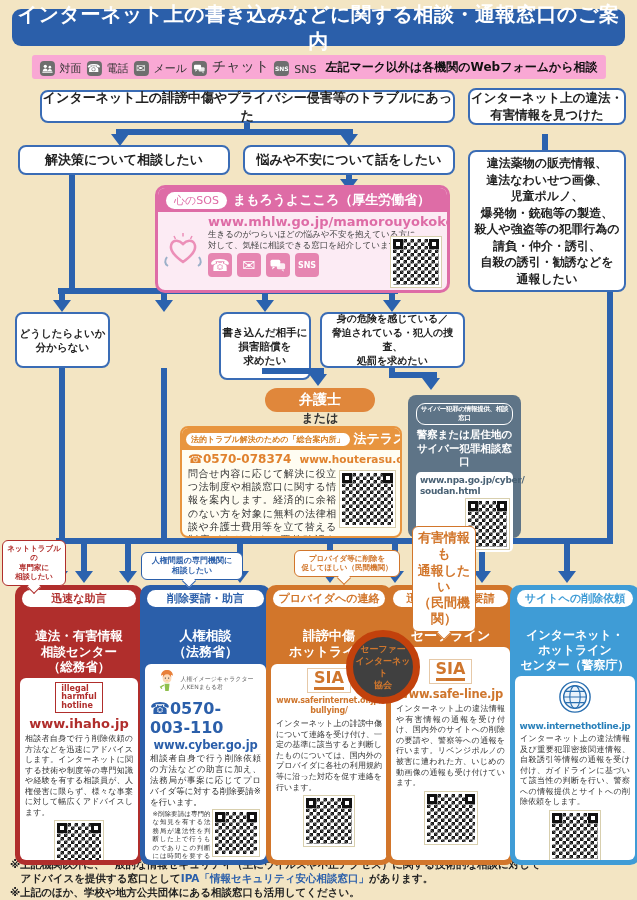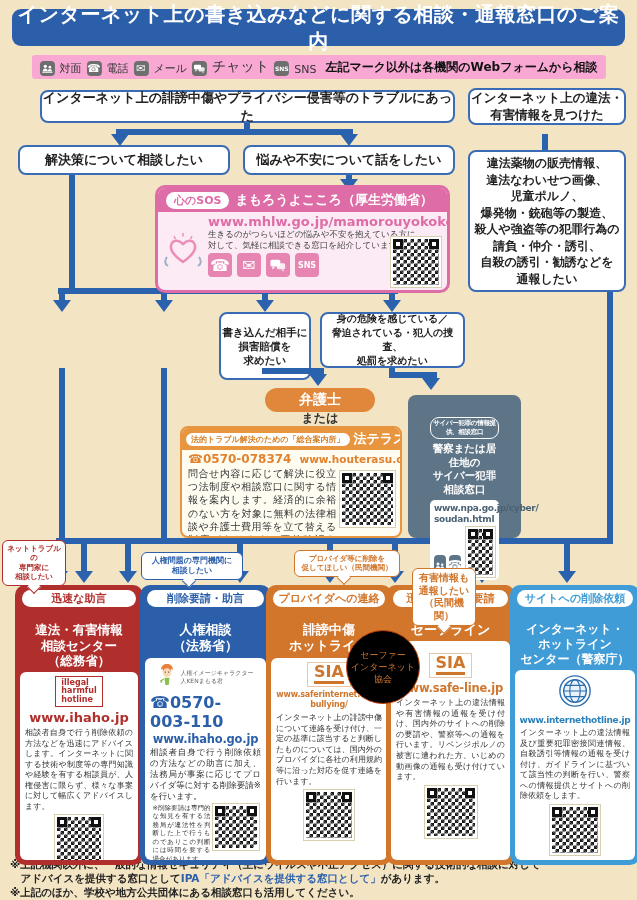--- a/index.html
+++ b/index.html
@@ -25,21 +25,21 @@
   .qr::before,.qr::after{content:"";position:absolute;width:10px;height:10px;border:3px solid #111;background:#fff;box-sizing:border-box}
   .qr::before{top:0;left:0}.qr::after{top:0;right:0}
   
   .bub{position:absolute;background:#fff;border-radius:6px;font-weight:bold;text-align:center;z-index:4;padding:3px 2px;line-height:1.25}
   .bub::after{content:"";position:absolute;left:42%;bottom:-7px;width:9px;height:9px;background:#fff;transform:rotate(45deg)}
   .bub.red{border:1.5px solid #B02E2C;color:#B02E2C}.bub.red::after{border-right:1.5px solid #B02E2C;border-bottom:1.5px solid #B02E2C}
   .bub.blu{border:1.5px solid #2B5FAA;color:#2B5FAA}.bub.blu::after{border-right:1.5px solid #2B5FAA;border-bottom:1.5px solid #2B5FAA}
   .bub.org{border:1.5px solid #D2762B;color:#D2762B}.bub.org::after{border-right:1.5px solid #D2762B;border-bottom:1.5px solid #D2762B}
   
   .pcol{position:absolute;top:585px;height:270px;border-radius:10px;padding:5px;z-index:2;display:flex;flex-direction:column}
-  .pcol .badge{background:#fff;border-radius:11px;font-weight:bold;text-align:center;font-size:11px;padding:1px 2px;margin:0 2px 15px 2px}
+  .pcol .badge{background:#fff;border-radius:11px;font-weight:bold;text-align:center;font-size:11px;padding:1px 2px;margin:0 2px 21px 2px}
   .pcol .ctitle{color:#fff;font-weight:bold;text-align:center;line-height:1.25;white-space:pre-line;margin-bottom:3px}
   .pcol .card{background:#fff;border-radius:6px;flex:1;padding:4px 5px;display:flex;flex-direction:column;align-items:center;gap:3px;overflow:hidden}
   .desc{font-size:8px;line-height:1.32;color:#333;text-align:justify}
   .url{font-weight:bold}
 </style>
 </head>
 <body>
 
 <div id="page">
 
@@ -99,21 +99,21 @@
 殺人や強盗等の犯罪行為の
 請負・仲介・誘引、
 自殺の誘引・勧誘などを
 通報したい</div>
 
   <div class="vl" style="left:346px;top:175px;height:5px"></div>
   <div class="ah" style="left:340px;top:179px"></div>
 
   <div class="abs" style="left:155px;top:185px;width:295px;height:108px;background:#FCEBF4;border:3px solid #DE6CA6;border-radius:10px;overflow:hidden;z-index:2">
     <div style="background:#DE6CA6;height:24px;display:flex;align-items:center;gap:6px;padding:0 8px">
-      <span style="background:#fff;color:#DE6CA6;font-weight:bold;font-size:11px;border-radius:10px;padding:1px 8px">心のSOS</span>
+      <span style="background:#fff;color:#DE6CA6;font-weight:normal;font-size:11px;border-radius:10px;padding:1px 8px">心のSOS</span>
       <span style="color:#fff;font-weight:bold;font-size:13px">まもろうよこころ（厚生労働省）</span>
     </div>
     <div style="position:relative;height:81px">
       <span style="position:absolute;left:3px;top:18px">
         <svg viewBox="0 0 44 40" width="44" height="40">
             <path d="M22 32C12 25 8 18 11 13c2-3.5 7-3 11 1 4-4 9-4.5 11-1 3 5-1 12-11 19z" fill="none" stroke="#ec8fb8" stroke-width="2.5"></path>
             <path d="M6 27c-2.5 3.5-2.5 7 1 9M38 27c2.5 3.5 2.5 7-1 9" stroke="#9bb0c9" stroke-width="2" fill="none"></path>
             <path d="M13 6l1.5 3M31 6l-1.5 3M22 3v3.5" stroke="#ec8fb8" stroke-width="1.5"></path>
           </svg>
       </span>
@@ -145,20 +145,22 @@
   <div class="hl" style="left:58px;top:288px;width:340px"></div>
   <div class="vl" style="left:59px;top:288px;height:13px"></div>
   <div class="ah" style="left:53px;top:300px"></div>
   <div class="vl" style="left:161px;top:288px;height:13px"></div>
   <div class="ah" style="left:155px;top:300px"></div>
   <div class="vl" style="left:262px;top:288px;height:13px"></div>
   <div class="ah" style="left:256px;top:300px"></div>
   <div class="vl" style="left:389px;top:288px;height:13px"></div>
   <div class="ah" style="left:383px;top:300px"></div>
 
+  <div class="abs wbox ctr pre" style="left:15px;top:312px;width:95px;height:56px;font-size:10.5px;line-height:1.35">どうしたらよいか
+分からない</div>
   <div class="abs wbox ctr pre" style="left:219px;top:312px;width:92px;height:68px;font-size:10.5px;line-height:1.35">書き込んだ相手に
 損害賠償を
 求めたい</div>
   <div class="abs wbox ctr pre" style="left:320px;top:312px;width:145px;height:56px;font-size:10px;line-height:1.4">身の危険を感じている／
 脅迫されている・犯人の捜査、
 処罰を求めたい</div>
 
   <div class="hl" style="left:262px;top:368px;width:62px"></div>
   <div class="ah" style="left:309px;top:374px"></div>
   <div class="vl" style="left:389px;top:368px;height:10px"></div>
@@ -197,21 +199,21 @@
                 </g>
               </svg>
           </span>
           <span class="isq" style="width:21px;height:21px;background:#e8953f;font-size:14px">☎</span>
         </div>
       </div>
       <div class="qr" style="width:52px;height:52px;margin-top:4px"></div>
     </div>
   </div>
 
-  <div class="abs" style="left:408px;top:395px;width:113px;height:143px;background:#5E7487;border-radius:8px;padding:22px;z-index:2">
+  <div class="abs" style="left:408px;top:395px;width:113px;height:143px;background:#5E7487;border-radius:8px;padding:8px;z-index:2">
     <div style="border:1.5px solid #fff;border-radius:9px;color:#fff;font-weight:bold;font-size:6.5px;text-align:center;padding:1px 1px;letter-spacing:-.3px">サイバー犯罪の情報提供、相談窓口</div>
     <div class="pre" style="color:#fff;font-weight:bold;font-size:10.5px;text-align:center;line-height:1.3;margin:3px 0">警察または居住地の
 サイバー犯罪相談窓口</div>
     <div style="background:#fff;border-radius:5px;padding:3px 4px">
       <div class="url pre" style="color:#4a6275;font-size:9px;line-height:1.25;letter-spacing:-.3px">www.npa.go.jp/cyber/
 soudan.html</div>
       <div style="display:flex;gap:3px;align-items:flex-end;margin-top:2px">
         <span class="isq" style="width:22px;height:22px;background:#5E7487">
           <svg viewBox="0 0 24 24" width="18" height="18">
               <g fill="#fff">
@@ -246,21 +248,21 @@
   <div class="vl" style="left:564px;top:544px;height:28px"></div>
   <div class="ah" style="left:558px;top:571px"></div>
 
   <div class="bub red pre" style="left:2px;top:540px;width:58px;font-size:7.5px">ネットトラブルの
 専門家に
 相談したい</div>
   <div class="bub blu pre" style="left:141px;top:552px;width:96px;font-size:8px">人権問題の専門機関に
 相談したい</div>
   <div class="bub org pre" style="left:294px;top:550px;width:100px;font-size:7.5px">プロバイダ等に削除を
 促してほしい（民間機関）</div>
-  <div class="bub org pre" style="left:412px;top:568px;width:58px;font-size:10px">有害情報も
+  <div class="bub org pre" style="left:412px;top:526px;width:58px;font-size:13px">有害情報も
 通報したい
 （民間機関）</div>
 
   <div class="pcol" style="left:15px;width:118px;background:#B02E2C">
     <div class="badge" style="color:#B02E2C">迅速な助言</div>
     <div class="ctitle" style="font-size:12.5px">違法・有害情報
 相談センター
 （総務省）</div>
     <div class="card">
       <div style="border:1.5px solid #B02E2C;padding:2px 5px;line-height:1.05">
@@ -288,21 +290,21 @@
               <circle cx="12.8" cy="10.8" r=".7" fill="#333"></circle>
               <path d="M10.2 13.2h1.6l-.8 1.2z" fill="#e6c23c"></path>
               <path d="M8.2 17h5.6l-.9 8h-3.8z" fill="#8fbf4d"></path>
               <path d="M7.5 18.5l-3.5 2 1.3 2" stroke="#8fbf4d" stroke-width="1.4" fill="none"></path>
             </svg>
         </span>
         <span class="pre" style="font-size:6px;color:#666;line-height:1.3;text-align:left">人権イメージキャラクター
 人KENまもる君</span>
       </div>
       <div class="url" style="color:#2B5FAA;font-size:16px"><span>☎</span><span>0570-003-110</span></div>
-      <div class="url" style="color:#2B5FAA;font-size:11.5px;letter-spacing:-.2px">www.ihaho.go.jp</div>
+      <div class="url" style="color:#2B5FAA;font-size:11.5px;letter-spacing:-.2px">www.cyber.go.jp</div>
       <div class="desc" style="font-size:8.5px">相談者自身で行う削除依頼の方法などの助言に加え、法務局が事案に応じてプロバイダ等に対する削除要請※を行います。</div>
       <div style="display:flex;gap:2px;align-items:flex-start">
         <div class="desc" style="font-size:6.5px;width:58px">※削除要請は専門的な知見を有する法務局が違法性を判断した上で行うものでありこの判断には時間を要する場合があります。</div>
         <div class="qr" style="width:42px;height:42px;flex:none"></div>
       </div>
       <div style="display:flex;gap:4px;margin-top:1px">
         <span class="isq" style="width:24px;height:24px;background:#2B5FAA">
           <svg viewBox="0 0 24 24" width="19" height="19">
               <g fill="#fff">
                 <circle cx="8" cy="8" r="3"></circle>
@@ -362,23 +364,23 @@
             <ellipse cx="18" cy="18" rx="5.5" ry="12" fill="none" stroke="#2a6fb0" stroke-width="1.2"></ellipse>
             <path d="M6 18h24M8 12h20M8 24h20" stroke="#2a6fb0" stroke-width="1.2" fill="none"></path>
           </svg>
       </span>
       <div class="url" style="color:#2980ba;font-size:9px;letter-spacing:-.3px">www.internethotline.jp</div>
       <div class="desc">インターネット上の違法情報及び重要犯罪密接関連情報、自殺誘引等情報の通報を受け付け、ガイドラインに基づいて該当性の判断を行い、警察への情報提供とサイトへの削除依頼をします。</div>
       <div class="qr" style="width:46px;height:46px;flex:none"></div>
     </div>
   </div>
 
-  <div class="abs ctr pre" style="left:346px;top:630px;width:74px;height:74px;background:#000000;border:1px solid #c2410c;border-radius:50%;color:#cf762d;font-weight:normal;font-size:9px;line-height:1.35;z-index:5">セーファー
+  <div class="abs ctr pre" style="left:346px;top:630px;width:74px;height:74px;background:#404040;border:7px solid #c2410c;border-radius:50%;color:#cf762d;font-weight:bold;font-size:9px;line-height:1.35;z-index:5">セーファー
 インターネット
 協会</div>
 
   <div class="abs" style="left:10px;top:858px;width:622px;font-size:10.5px;font-weight:bold;color:#222;line-height:1.32">
     <div>※上記機関以外に、一般的な情報セキュリティ（主にウイルスや不正アクセス）に関する技術的な相談に対して</div>
-    <div><span>　アドバイスを提供する窓口として</span><span style="color:#2B5FAA">IPA「アドバイスを提供する窓口として」</span><span>があります。</span></div>
+    <div><span>　アドバイスを提供する窓口として</span><span style="color:#2B5FAA">IPA「情報セキュリティ安心相談窓口」</span><span>があります。</span></div>
     <div>※上記のほか、学校や地方公共団体にある相談窓口も活用してください。</div>
   </div>
 
 </div>
 
 </body></html>

